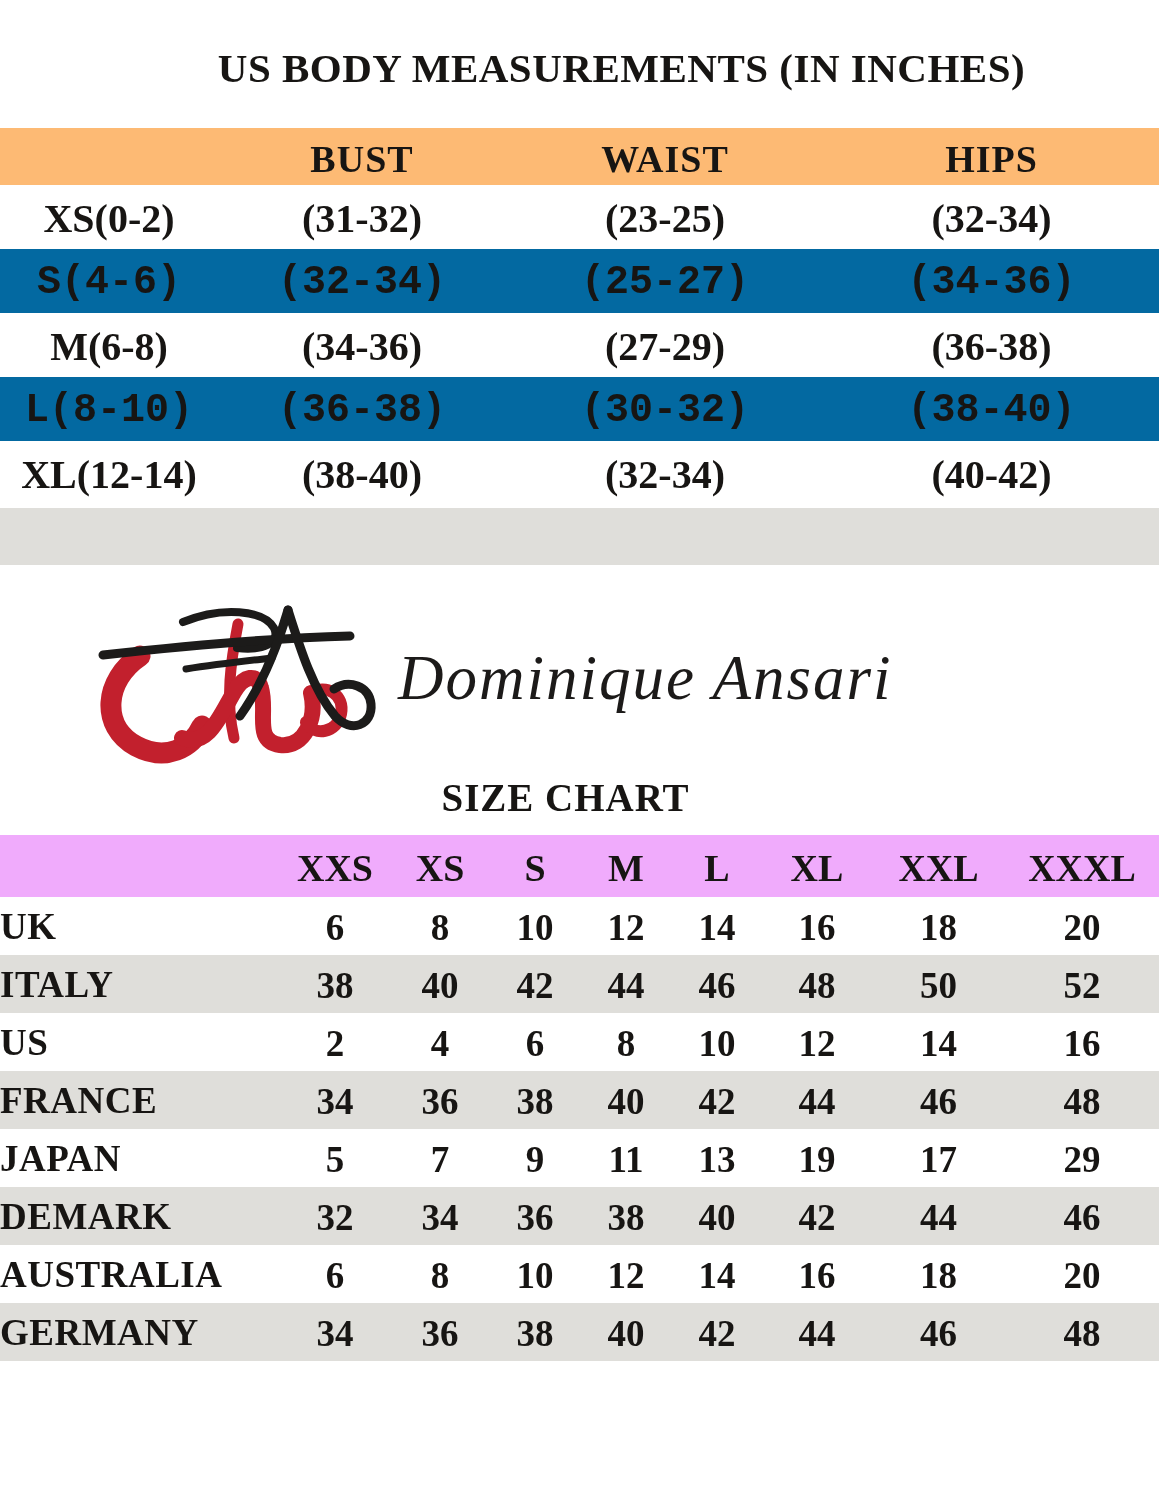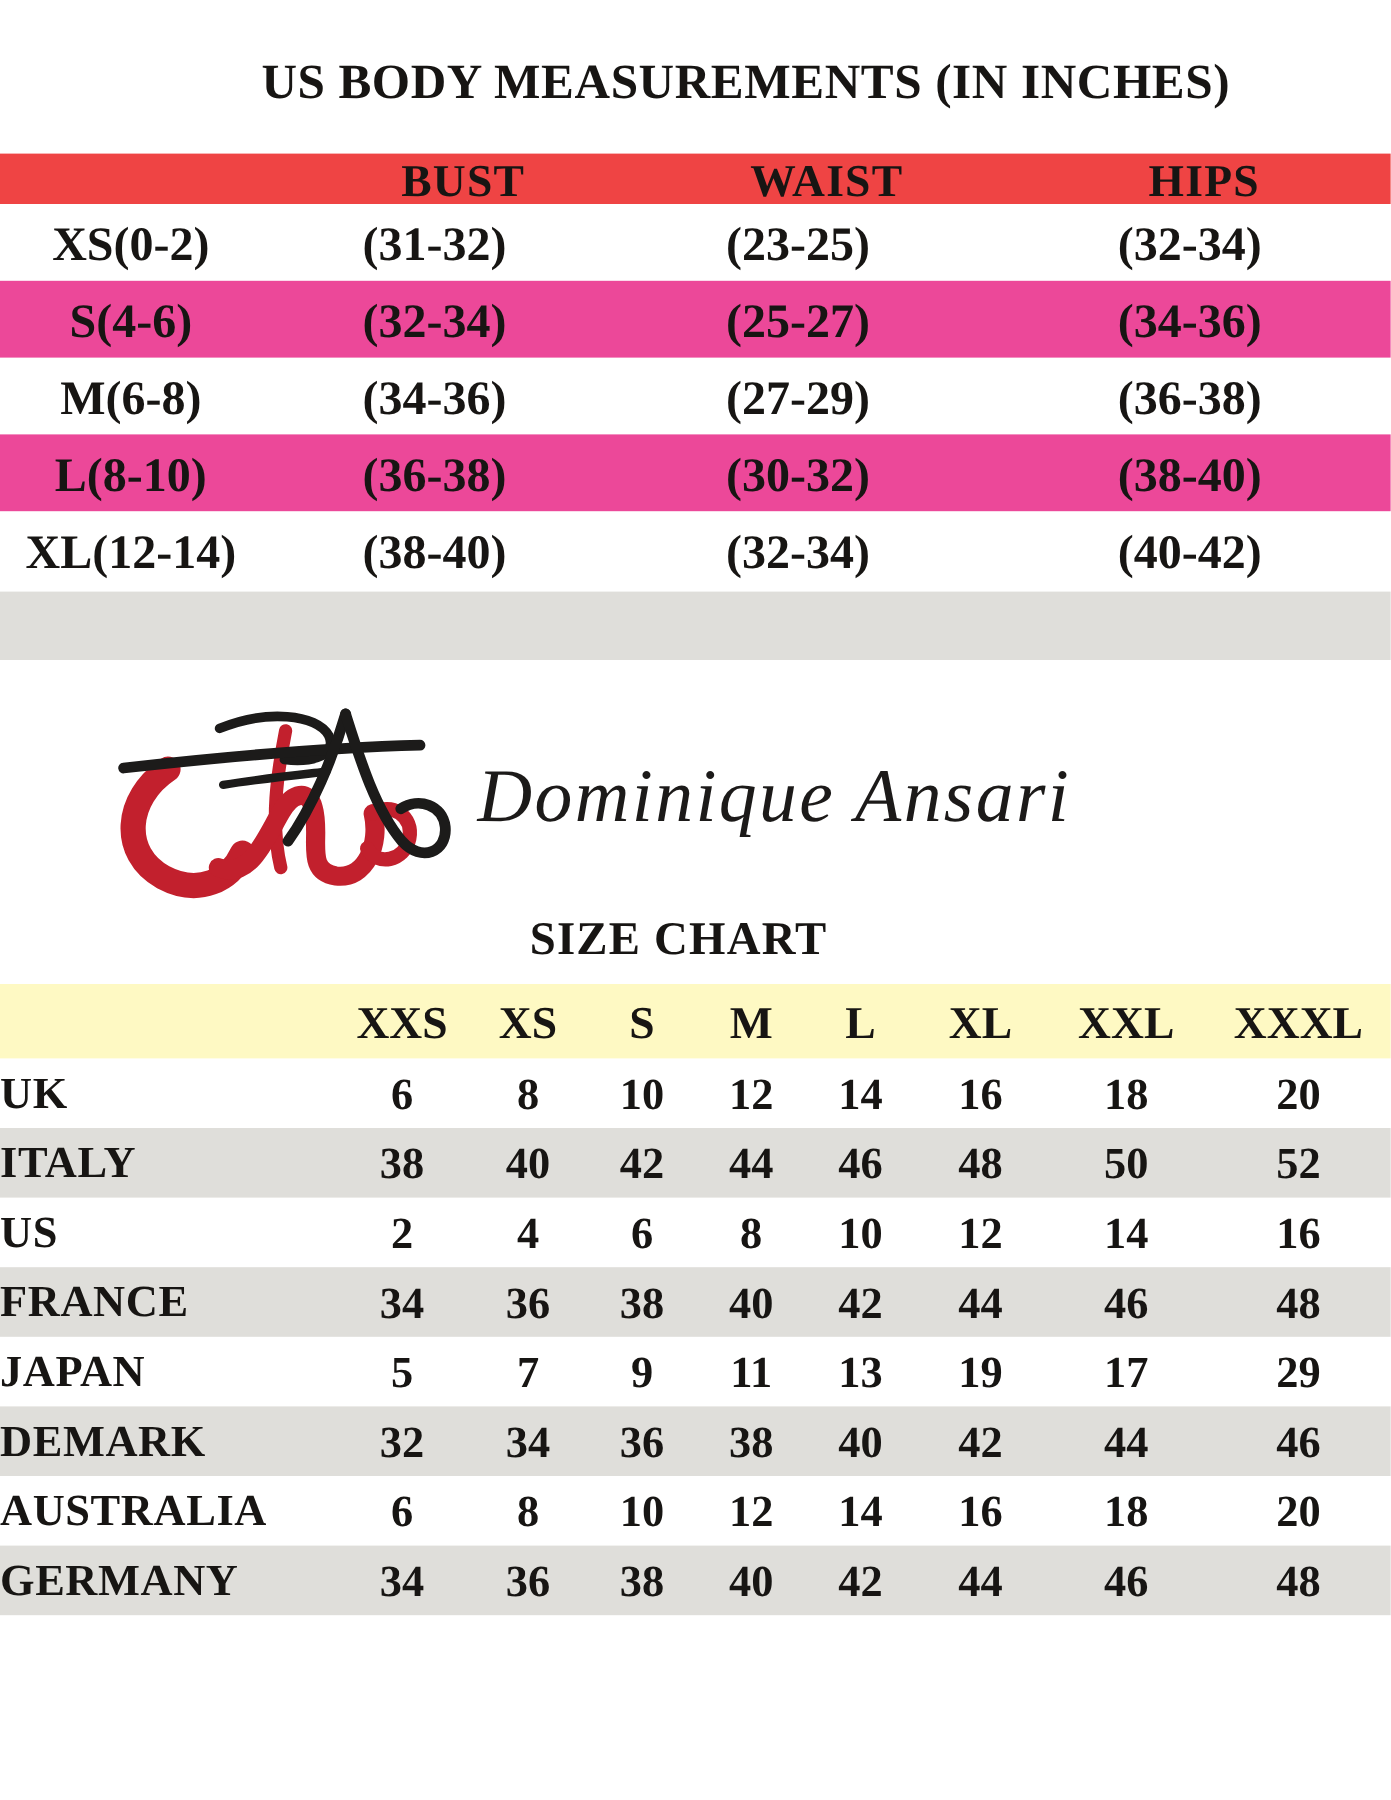--- a/index.html
+++ b/index.html
@@ -28,22 +28,22 @@
   .m-row {
     display: grid;
     grid-template-columns: 218px 288px 318px auto;
     align-items: center;
     height: 64px;
     font-size: 40px;
     font-weight: 700;
     text-align: center;
     white-space: nowrap;
   }
-  .m-row.header { height: 42px; font-size: 38px; background: #ef4444; letter-spacing: 1px; padding-left: 24px; }
-  .m-row.gray { background: #ec4899; }
+  .m-row.header { height: 57px; font-size: 38px; background: #fdba74; letter-spacing: 1px; }
+  .m-row.gray { background: #0369a1; font-family: Liberation Mono, monospace; }
   .m-cell { line-height: 1; padding-top: 4px; }
 
   .divider-band {
     margin-top: 3px;
     height: 57px;
     background: #dfdeda;
   }
 
   
   .brand {
@@ -76,21 +76,21 @@
   .s-table { margin-top: 15px; }
   .s-row {
     display: grid;
     grid-template-columns: 280px 110px 100px 90px 92px 90px 110px 133px auto;
     align-items: center;
     height: 58px;
     font-size: 37px;
     font-weight: 700;
     white-space: nowrap;
   }
-  .s-row.header { height: 62px; background: #fef9c3; font-size: 38px; }
+  .s-row.header { height: 62px; background: #f0abfc; font-size: 38px; }
   .s-row.gray { background: #dfdeda; }
   .s-label { text-align: left; letter-spacing: 0.5px; }
   .s-cell { text-align: center; line-height: 1; padding-top: 3px; }
 </style>
 </head>
 <body>
 
 <div>
 
   <h1 class="m-title">US BODY MEASUREMENTS (IN INCHES)</h1>

